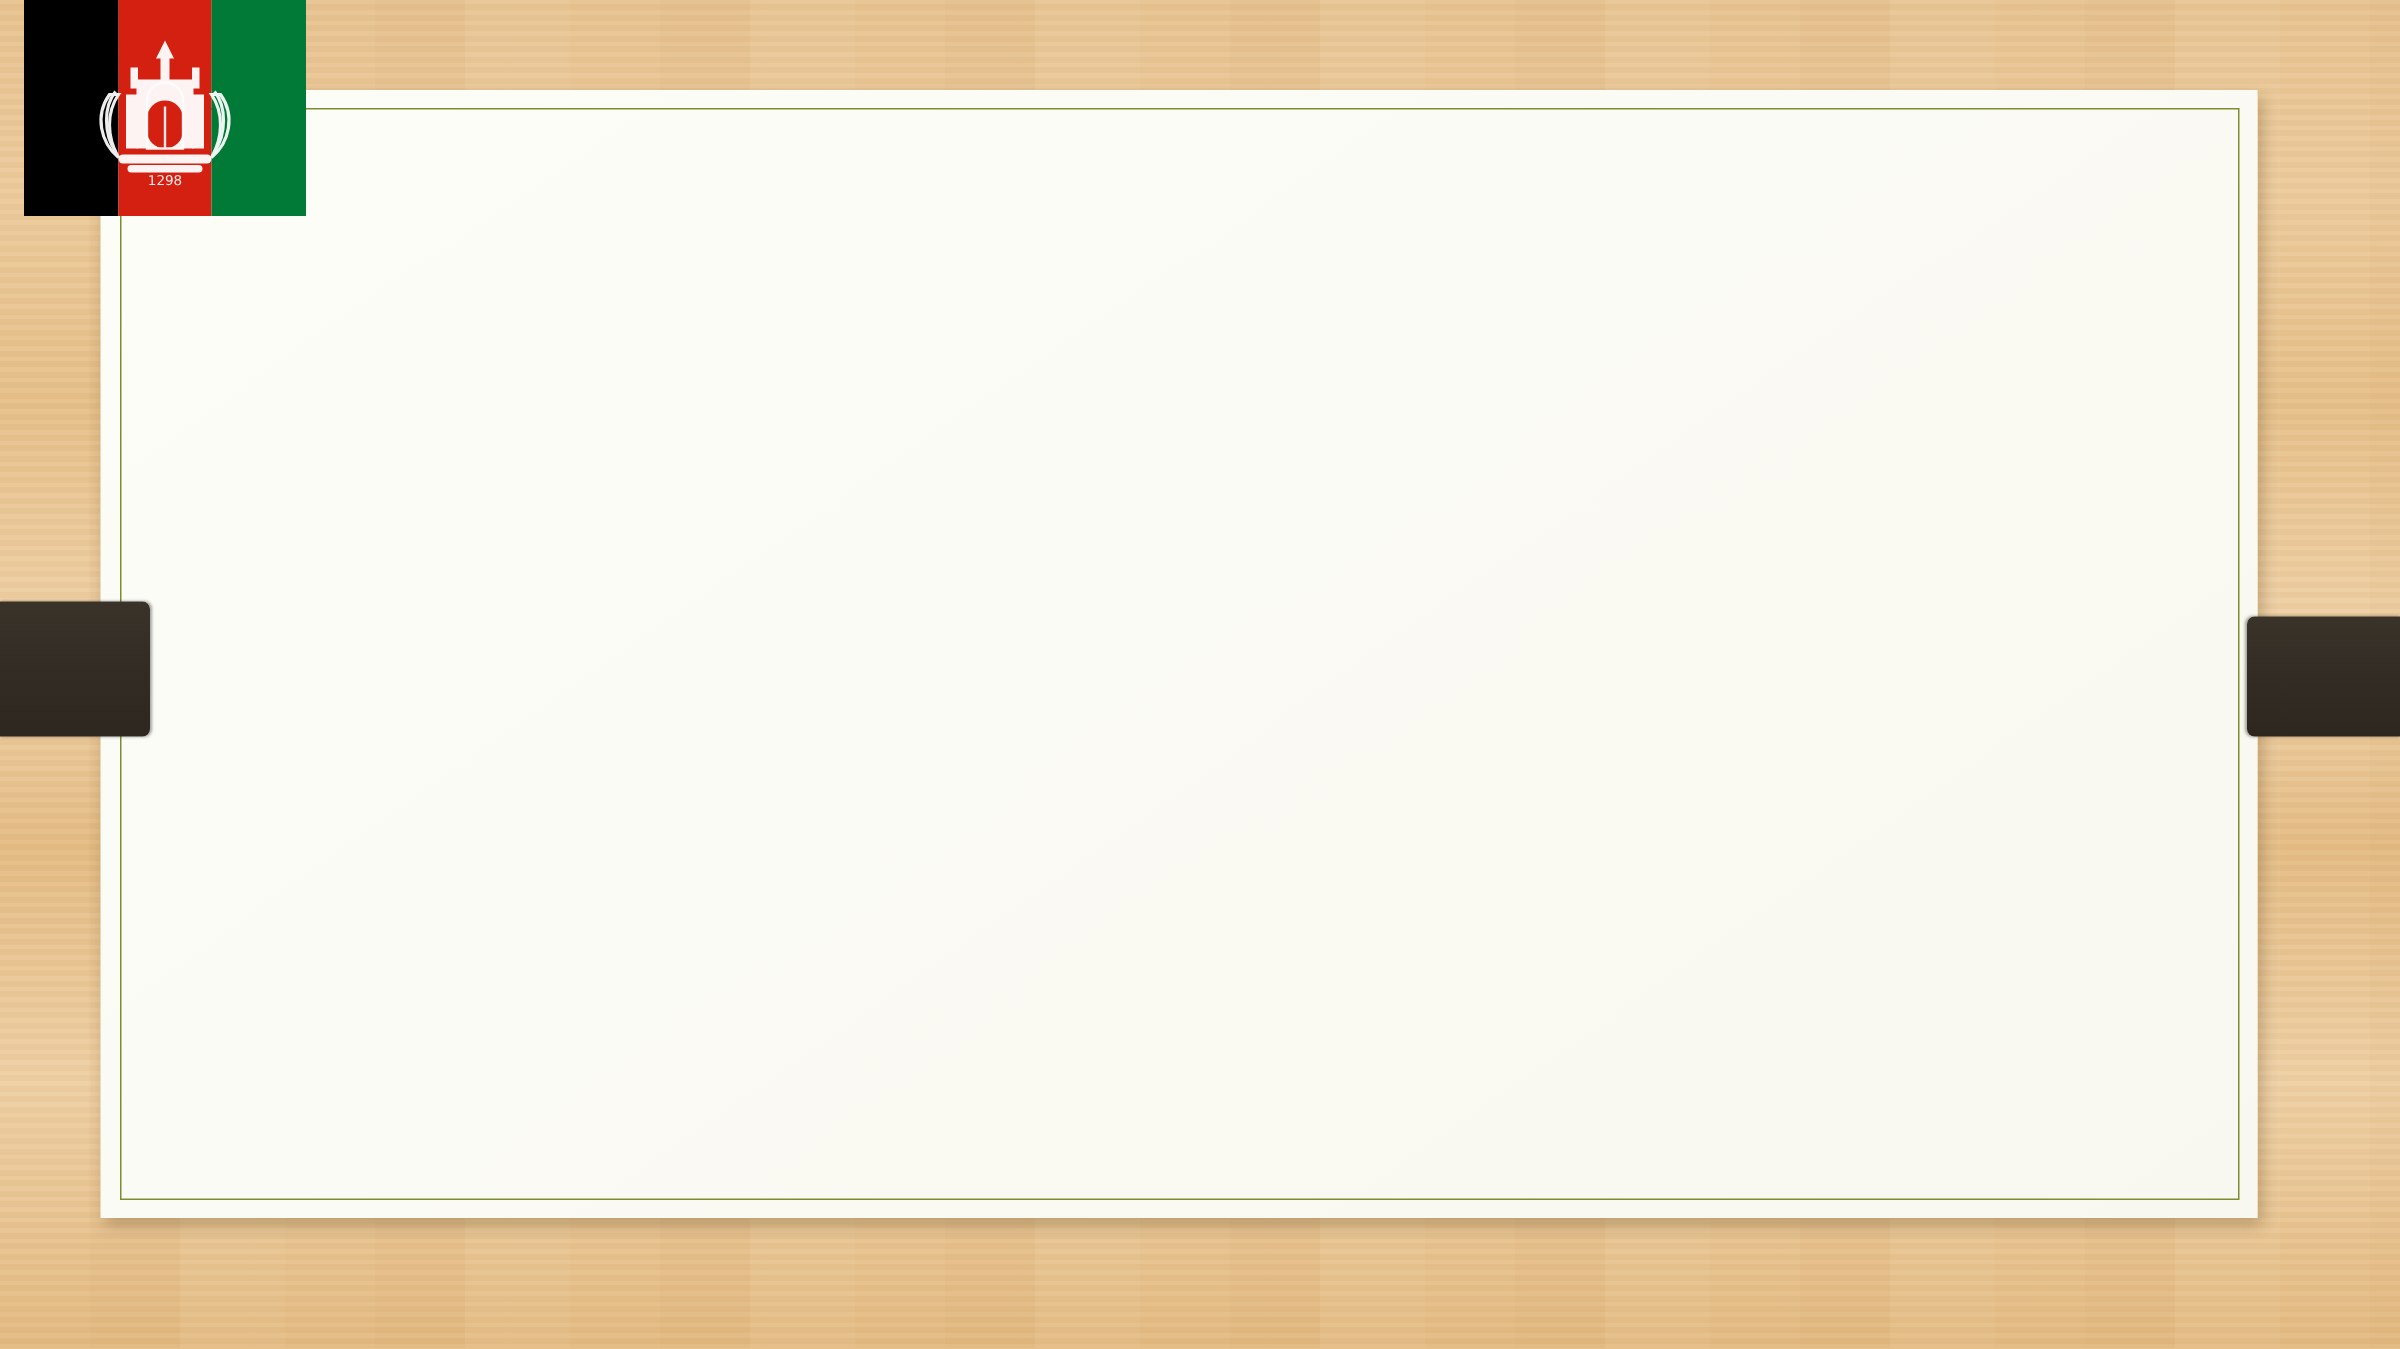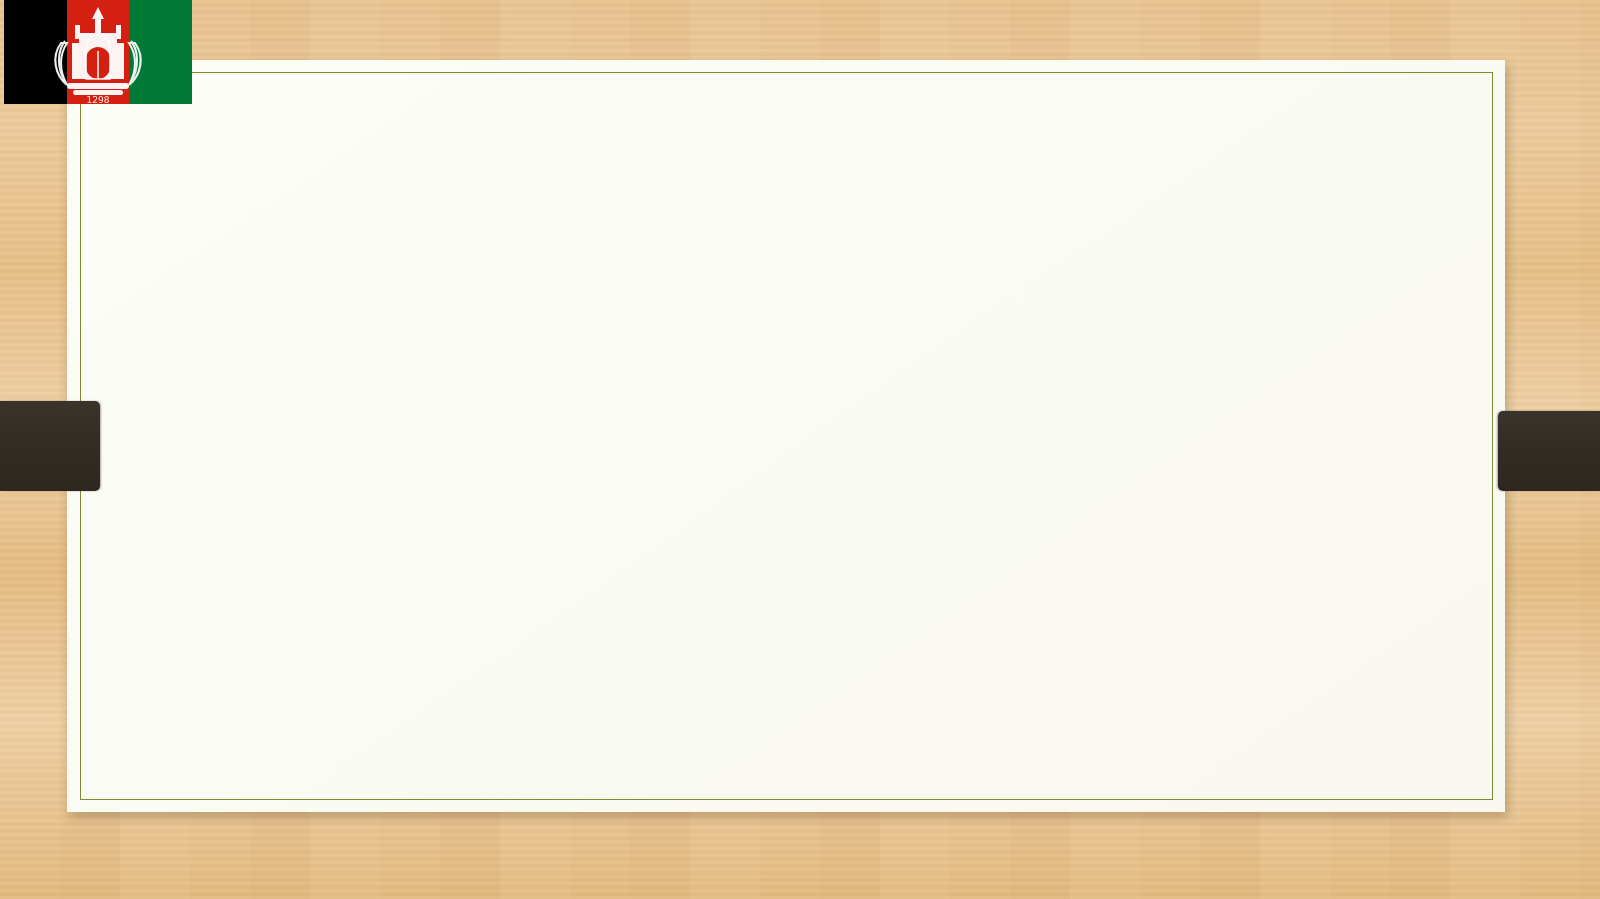--- a/index.html
+++ b/index.html
@@ -51,24 +51,24 @@
         rgba(190,140,80,0.05) 120px,
         rgba(255,240,215,0.05) 120px,
         rgba(255,240,215,0.05) 190px
       );
     pointer-events: none;
   }
 
   
   #flag {
     position: absolute;
-    left: 4px;
+    left: 16px;
     top: 0;
     width: 188px;
-    height: 104px;
+    height: 144px;
     display: flex;
     z-index: 6;
     justify-content: flex-end;
   }
   #flag .band {
     height: 100%;
     flex: 1 1 33.333%;
   }
   #flag .band-black  { background: #000000; }
   #flag .band-red    { background: #d32011; }

